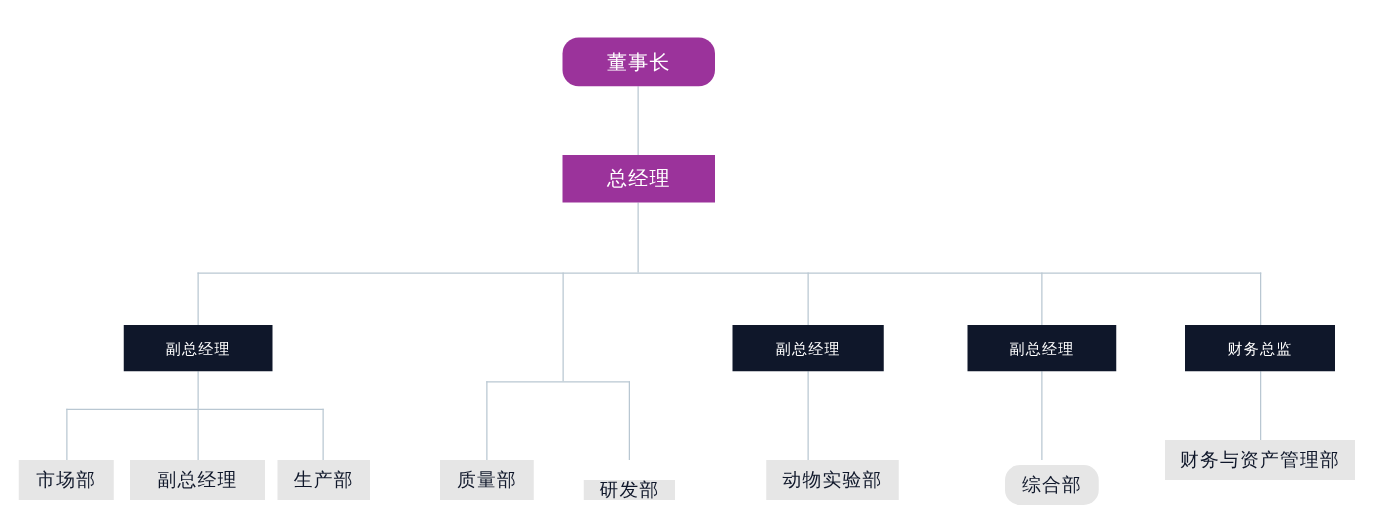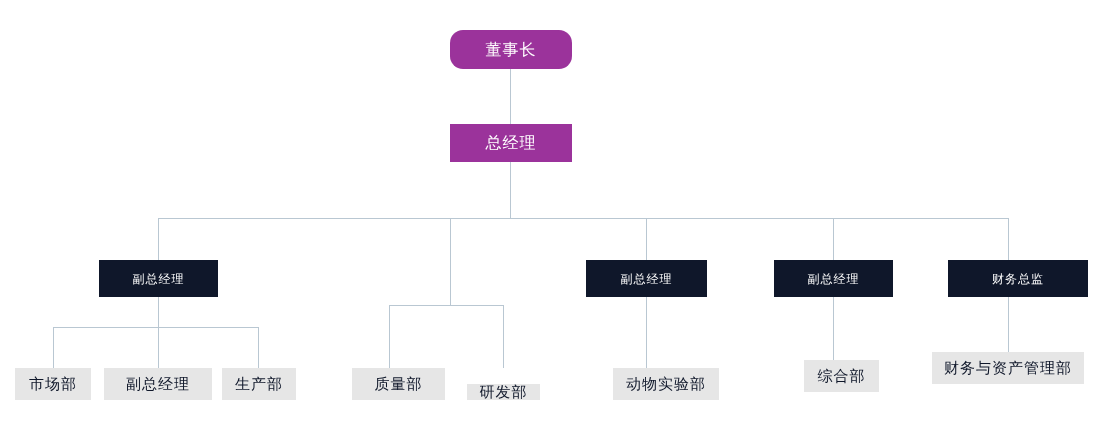--- a/index.html
+++ b/index.html
@@ -88,31 +88,31 @@
   <div class="node node-l1" style="left:450px; top:30px; width:122px; height:39px;border-radius:13px;">董事长</div>
 
   <div class="node node-l1" style="left:450px; top:124px; width:122px; height:38px;">总经理</div>
 
   <div class="node node-l2" style="left:99px; top:260px; width:119px; height:37px;">副总经理</div>
 
   <div class="node node-l2" style="left:586px; top:260px; width:121px; height:37px;">副总经理</div>
 
   <div class="node node-l2" style="left:774px; top:260px; width:119px; height:37px;">副总经理</div>
 
-  <div class="node node-l2" style="left:948px; top:260px; width:140px; height:37px;">财务总监</div>
+  <div class="node node-l2" style="left:948px; top:260px; width:120px; height:37px;">财务总监</div>
 
   <div class="node node-l3" style="left:15px; top:368px; width:76px; height:32px;">市场部</div>
 
   <div class="node node-l3" style="left:104px; top:368px; width:108px; height:32px;">副总经理</div>
 
   <div class="node node-l3" style="left:222px; top:368px; width:74px; height:32px;">生产部</div>
 
-  <div class="node node-l3" style="left:352px; top:368px; width:93px; height:32px;">质量部</div>
+  <div class="node node-l3" style="left:352px; top:368px; width:75px; height:32px;">质量部</div>
 
   <div class="node node-l3" style="left:467px; top:368px; width:73px; height:16px;margin-top:16px;">研发部</div>
 
   <div class="node node-l3" style="left:592px; top:368px; width:106px; height:32px;margin-left:21px;">动物实验部</div>
 
-  <div class="node node-l3" style="left:804px; top:360px; width:75px; height:32px;">综合部</div>
+  <div class="node node-l3" style="left:804px; top:372px; width:75px; height:32px;border-radius:12px;">综合部</div>
 
   <div class="node node-l3" style="left:932px; top:352px; width:152px; height:32px;">财务与资产管理部</div>
 
 </div>
 
 </body></html>

